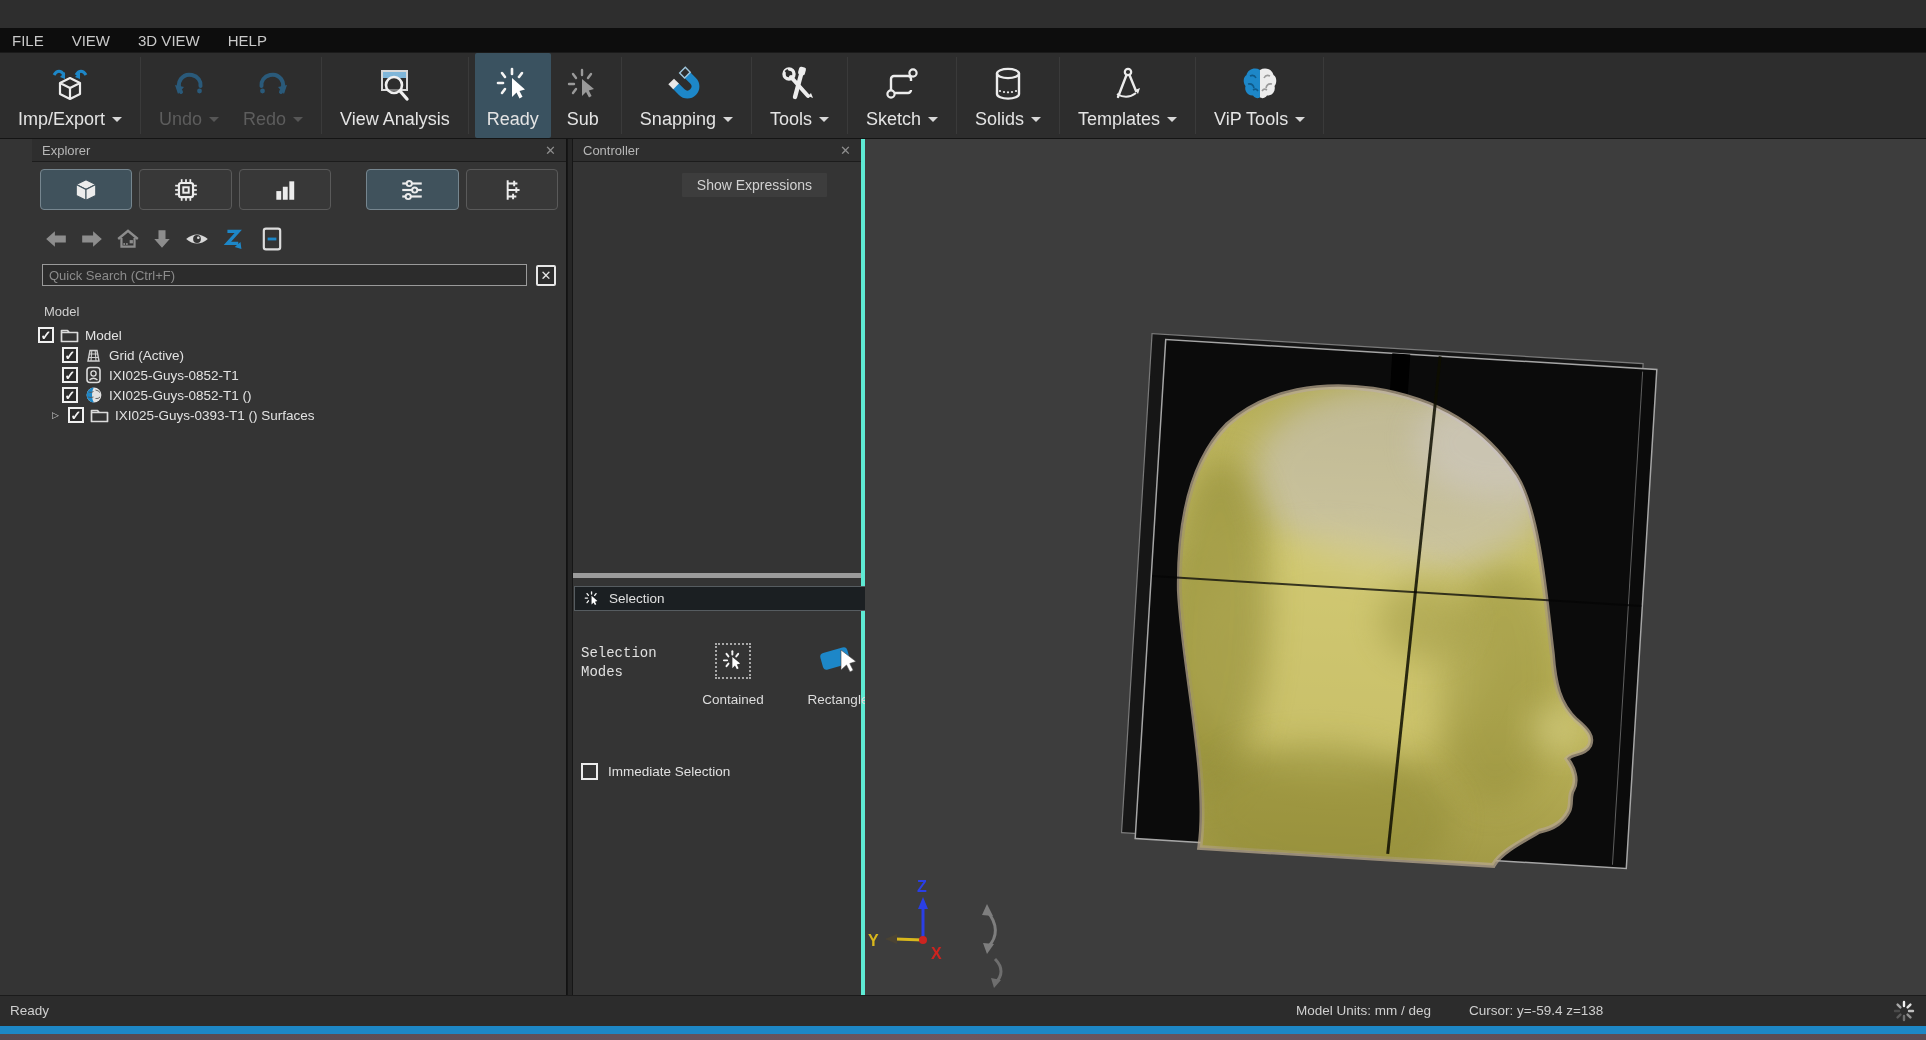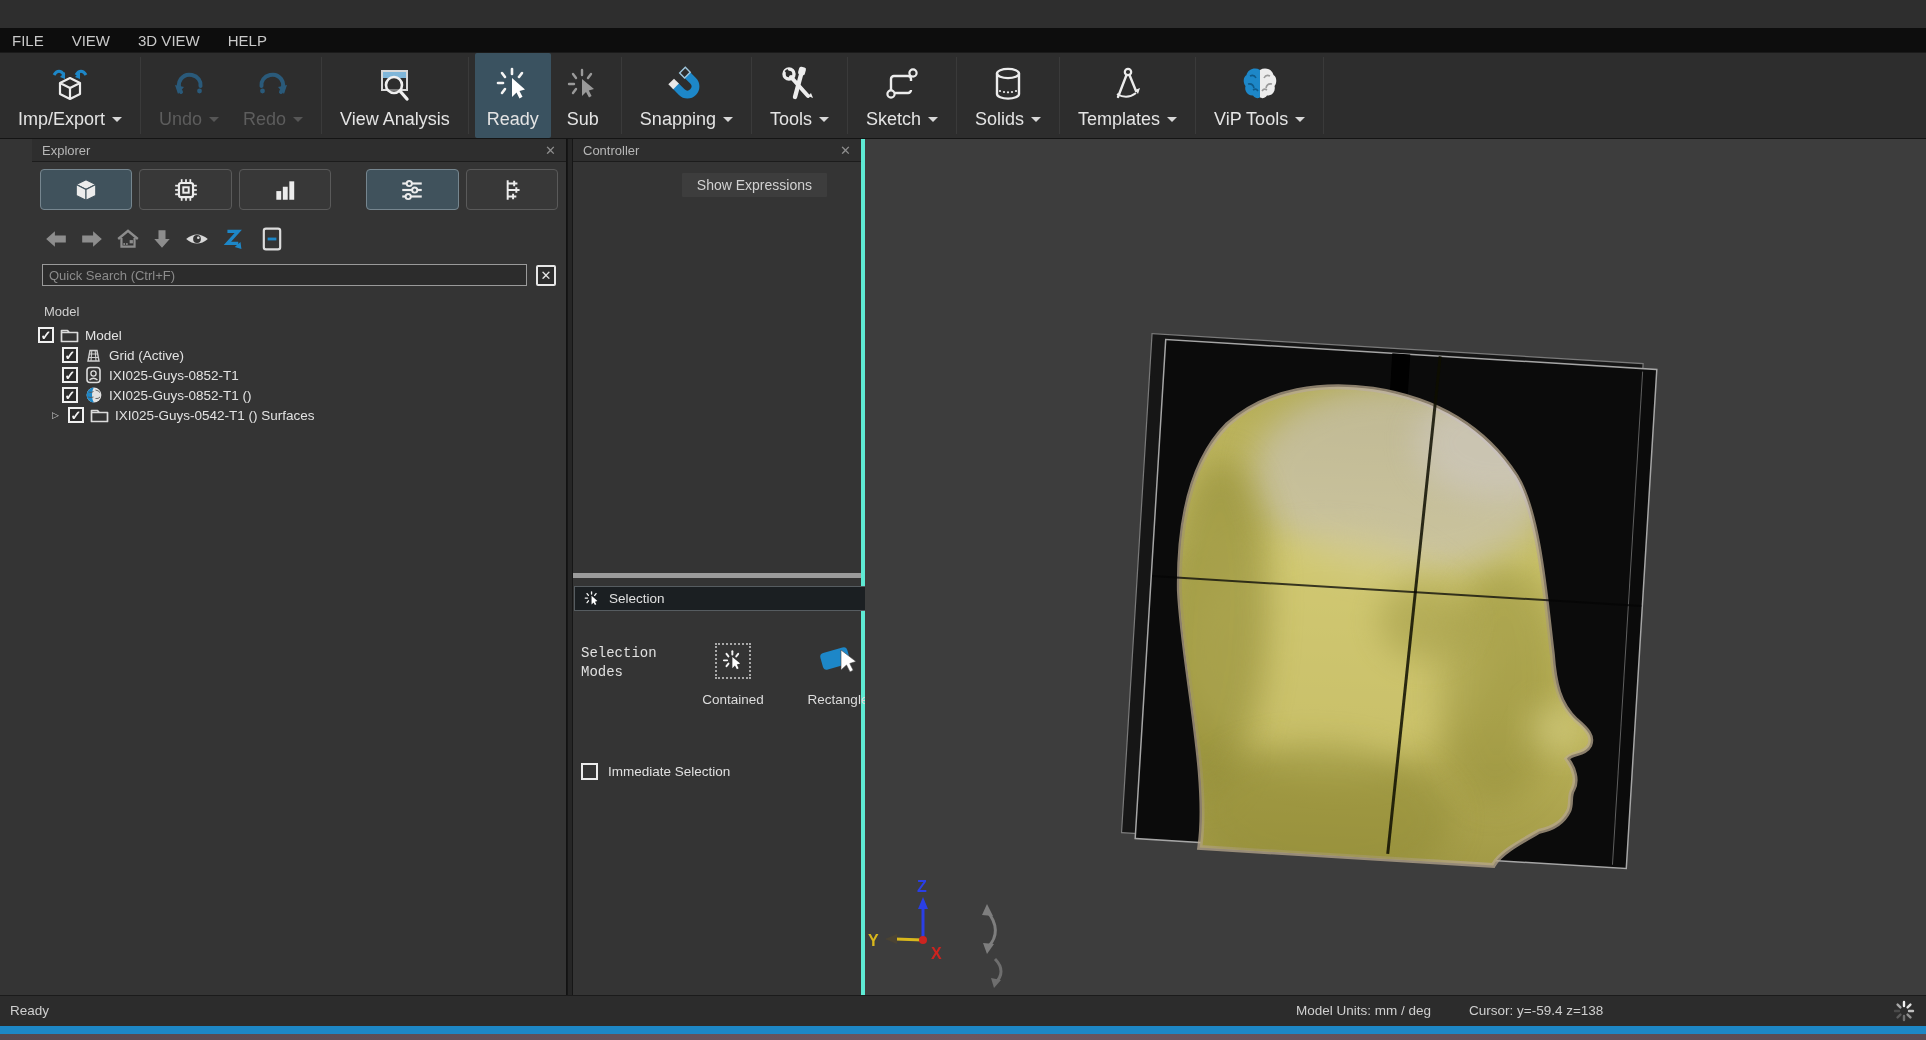--- a/index.html
+++ b/index.html
@@ -514,21 +514,21 @@
           <span class="spacer sm"></span>
           <span class="exparrow">▷</span>
           <span class="cbx">
               <span>✓</span>
             </span>
           <span class="ticon18">
             <svg width="19" height="17" viewBox="0 0 19 17">
                 <path d="M1.5,3.5 h6 l1.8,2 h8.2 v9 h-16 z M1.5,5.5 h7.8" fill="none" stroke="#dcdcdc" stroke-width="1.7" stroke-linejoin="round"></path>
               </svg>
           </span>
-          <span>IXI025-Guys-0542-T1 () Surfaces</span>
+          <span>IXI025-Guys-0393-T1 () Surfaces</span>
         </div>
       </div>
     </div>
 
     <div class="splitterv"></div>
 
     <div class="panel controller">
       <div class="ptitle">
         <span>Controller</span>
         <span class="pclose">✕</span>

